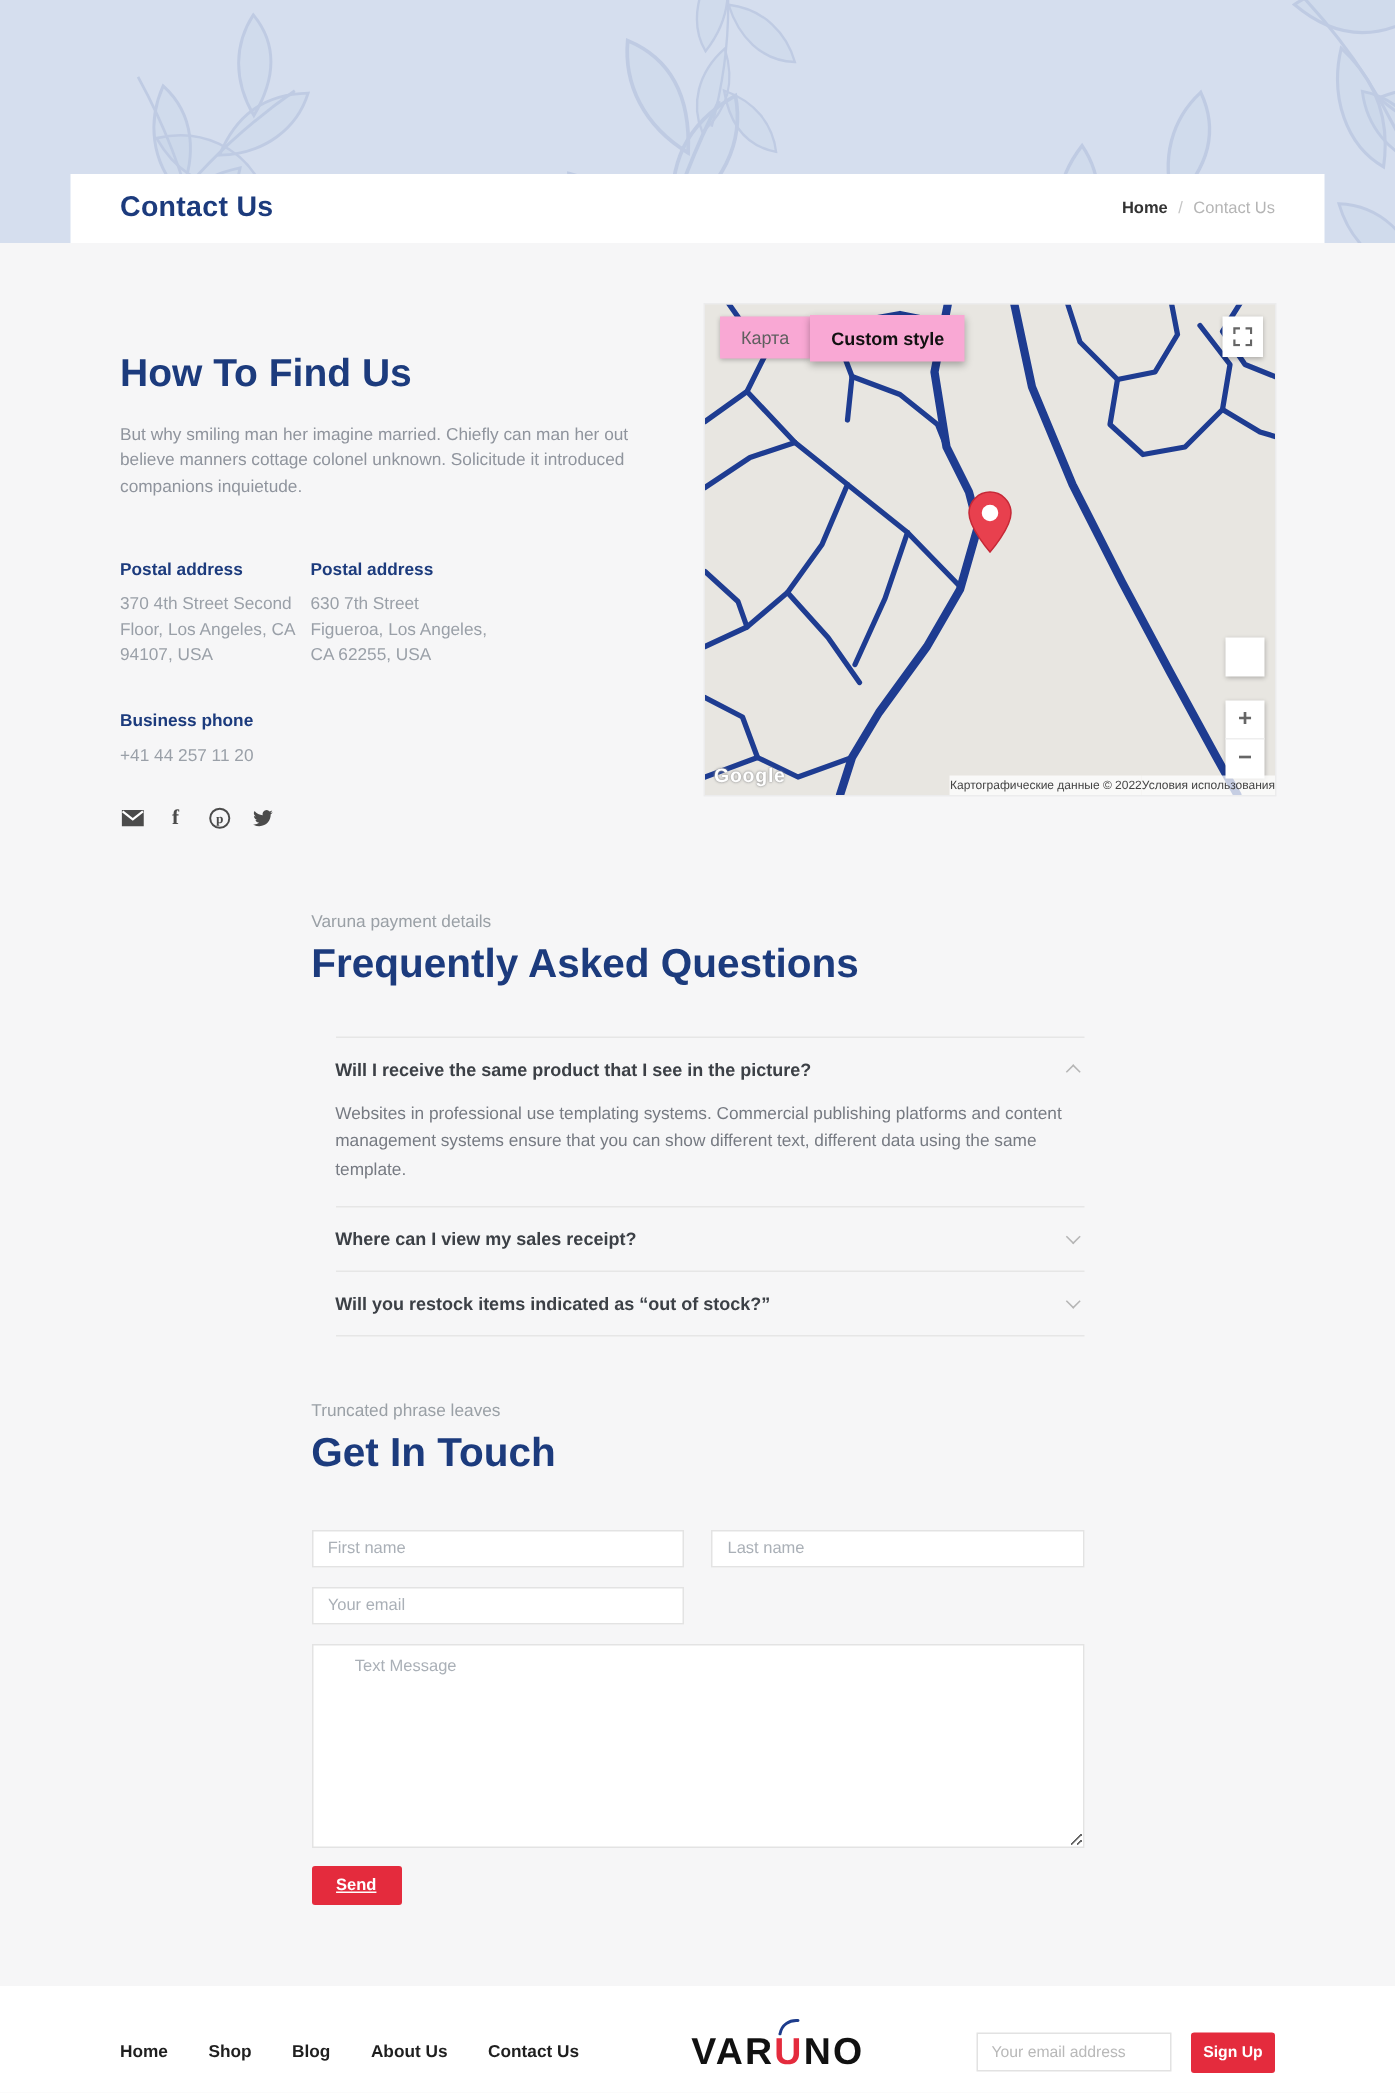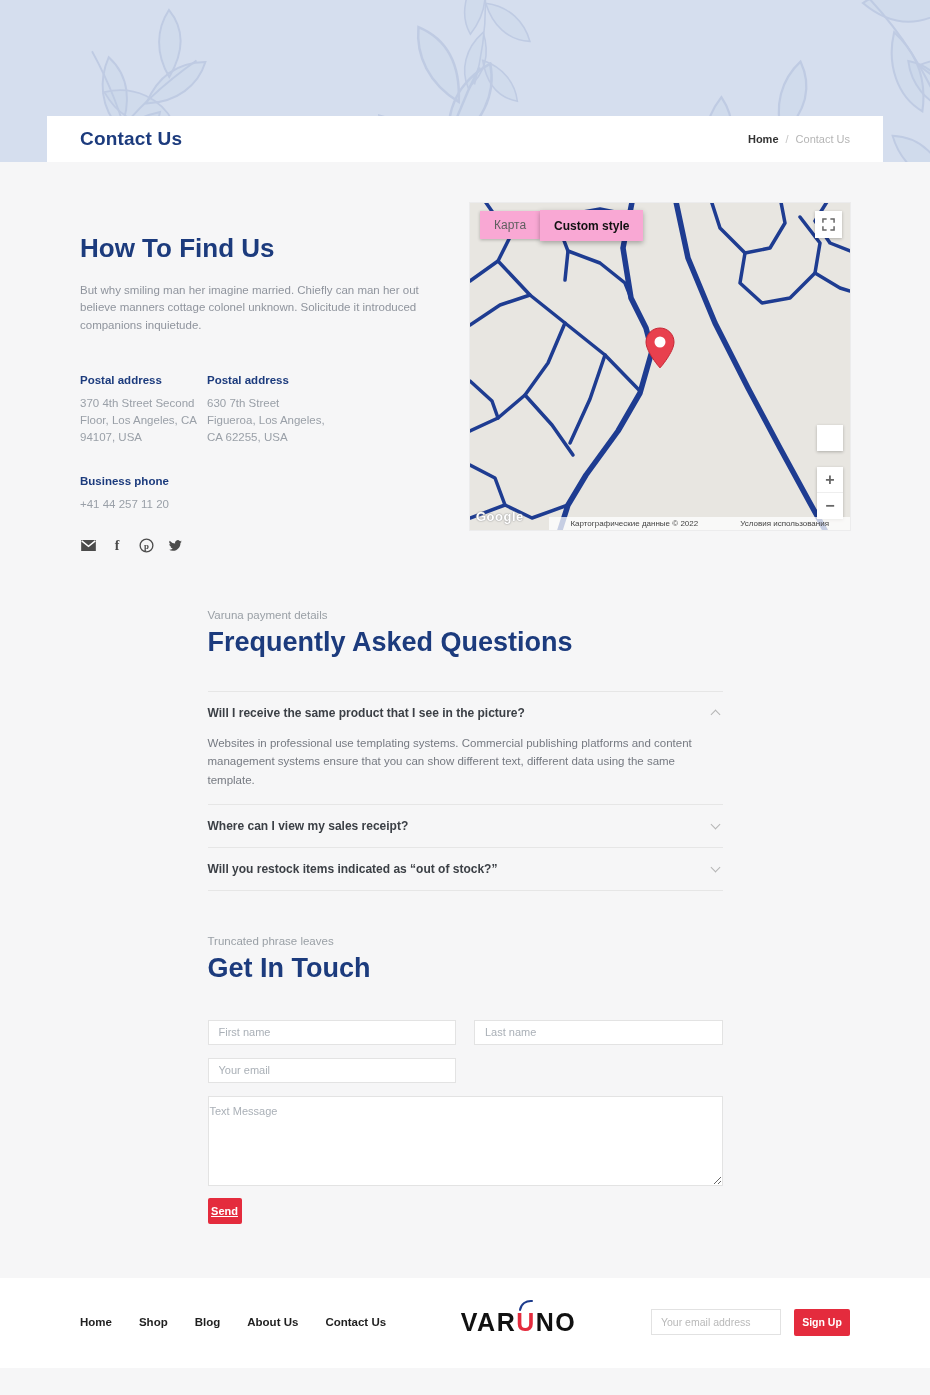--- a/index.html
+++ b/index.html
@@ -48,51 +48,51 @@
   .sq-btn { position:absolute; top:222px; right:7px; width:26px; height:26px; background:#fff;
             box-shadow:0 1px 3px rgba(0,0,0,.25); cursor:pointer; }
   .zoom-ctl { position:absolute; top:264px; right:7px; width:26px; background:#fff;
               box-shadow:0 1px 3px rgba(0,0,0,.25); display:flex; flex-direction:column; }
   .zoom-btn { height:26px; display:flex; align-items:center; justify-content:center;
               font-size:16px; color:#666; font-weight:bold; cursor:pointer; }
   .zoom-btn:first-child { border-bottom:1px solid #eee; }
   .gwm { position:absolute; left:6px; bottom:6px; font-size:13px; font-weight:bold; color:#fff;
          text-shadow:0 0 2px #9b9b9b, 0 0 1px #9b9b9b; letter-spacing:.5px; }
   .attr { position:absolute; right:0; bottom:0; display:flex; font-size:8px; color:#444; }
-  .attr span { background:rgba(255,255,255,.75); padding:2px 21px; white-space:nowrap; }
+  .attr span { background:rgba(255,255,255,.75); padding:2px 0; white-space:nowrap; }
   .pin { position:absolute; left:172px; top:123px; }
 
   
   .sec-head { }
   .sec-sub { font-size:11.5px; color:#9aa0a6; }
   .sec-title { font-size:27px; font-weight:bold; color:#1c3b7d; margin-top:6px; }
 
   
   .sec-faq { width:515px; margin:56px auto 0; }
   .acc { margin-top:33px; }
-  .acc-item { border-top:1px solid #e6e6e6; }
+  .acc-item { border-top:1px solid #e6e6e6;margin-left:16px; }
   .acc-item:last-child { border-bottom:1px solid #e6e6e6; }
   .acc-q { display:flex; align-items:center; justify-content:space-between; padding:14px 0; cursor:pointer; }
   .acc-q span { font-size:12px; font-weight:bold; color:#3c4046; }
   .chev { width:7px; height:7px; border-right:1.5px solid #b5b5b5; border-bottom:1.5px solid #b5b5b5; margin-right:4px; }
   .chev.down { transform:rotate(45deg); margin-top:-3px; }
   .chev.up { transform:rotate(-135deg); margin-top:4px; }
   .acc-a { font-size:11.5px; line-height:1.6; color:#767a82; padding:0 0 15px; }
 
   
   .sec-touch { width:515px; margin:44px auto 0; padding-bottom:54px; }
   .cform { margin-top:36px; display:grid; grid-template-columns:1fr 1fr; gap:13px 18px; }
   .cform input, .cform textarea {
     width:100%; border:1px solid #e3e3e3; background:#fff; font-size:11px; color:#555;
     font-family:"Liberation Sans", sans-serif; outline:none;
   }
   .cform input { height:25px; padding:0 10px; }
-  .cform textarea { grid-column:span 2; height:90px; padding:8px 1px; resize:vertical; }
+  .cform textarea { grid-column:span 2; height:136px; padding:8px 28px; resize:vertical; }
   .cform ::placeholder { color:#aab0b7; opacity:1; }
-  .send-btn { margin-top:12px; width:34px; height:26px; background:#e42b3d; color:#fff; border:none;
+  .send-btn { margin-top:12px; width:60px; height:26px; background:#e42b3d; color:#fff; border:none;
               font-size:11px; font-weight:bold; border-radius:2px; cursor:pointer; font-family:"Liberation Sans", sans-serif;text-decoration:underline; }
 
   
   footer { background:#fff; }
   .f-main { width:770px; margin:0 auto; padding:30px 0 31px; display:flex; align-items:center; justify-content:space-between; }
   .f-nav { display:flex; gap:27px; }
   .f-nav a { font-size:11.5px; font-weight:bold; color:#1f1f1f; text-decoration:none; cursor:pointer; }
   .logo { position:relative; font-size:25px; font-weight:bold; letter-spacing:1.5px; color:#111; }
   .logo .u { color:#e42b3d; position:relative; }
   .logo .stem { position:absolute; top:-9px; left:2px; }

